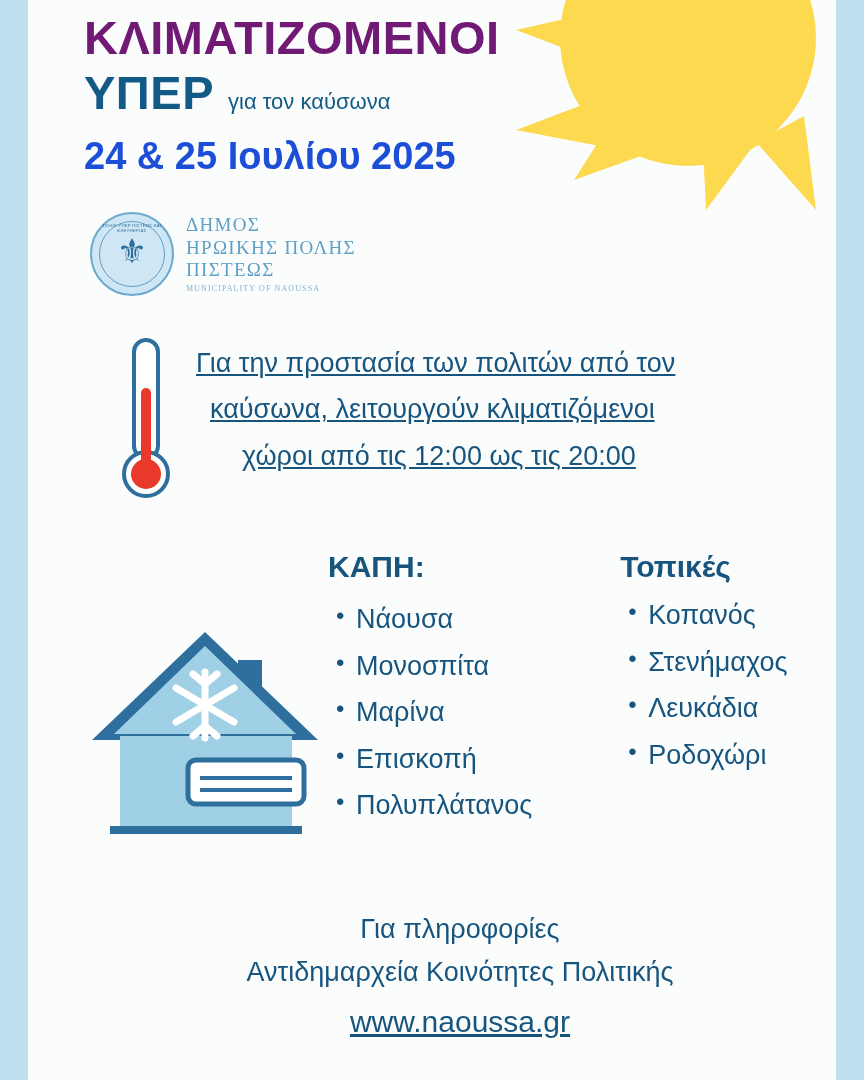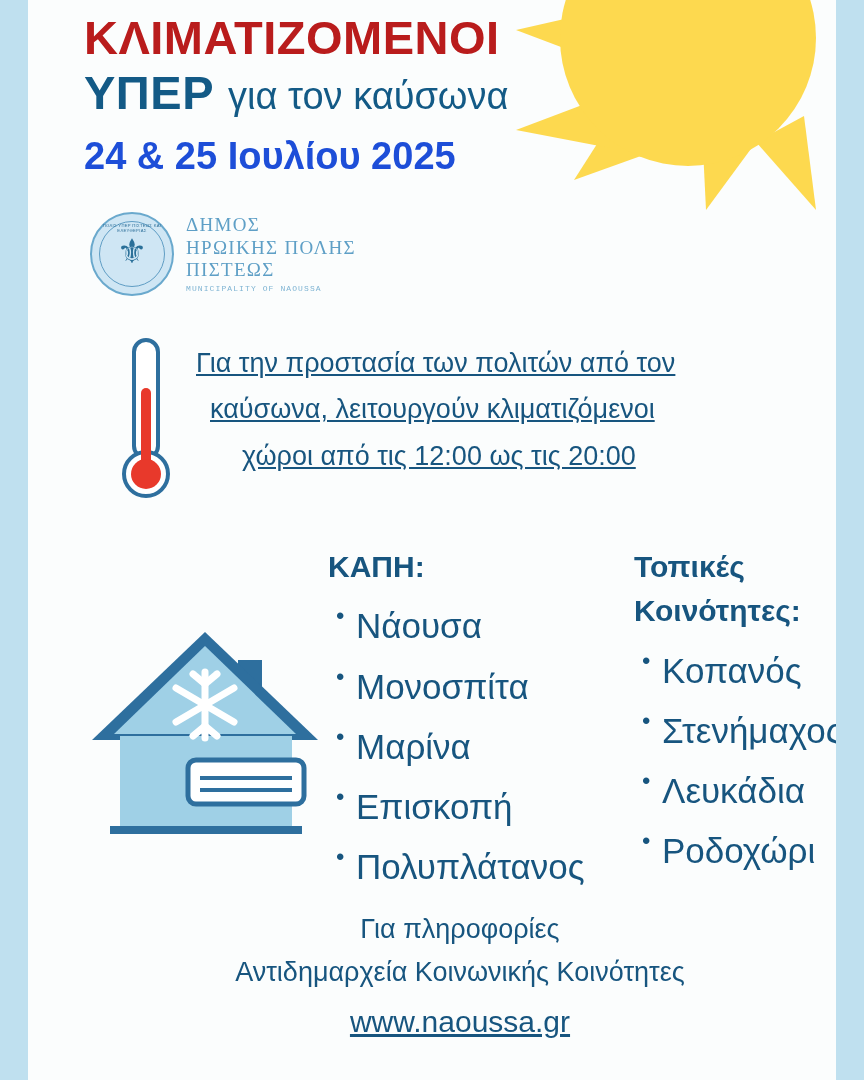--- a/index.html
+++ b/index.html
@@ -41,39 +41,39 @@
   
   .title-block {
     position: absolute;
     left: 56px;
     top: 10px;
     width: 560px;
   }
   .title-line1 {
     font-size: 47px;
     font-weight: bold;
-    color: #b91c1c;
+    color: #701a75;
     letter-spacing: 0.5px;
     line-height: 1.18;
     margin: 0;
     white-space: nowrap;
   }
   .title-line2 {
     margin: 0;
     line-height: 1.18;
     white-space: nowrap;
   }
   .title-line2 .big {
     font-size: 47px;
     font-weight: bold;
     color: #135a86;
     letter-spacing: 0.5px;
   }
   .title-line2 .sub {
-    font-size: 38px;
+    font-size: 22px;
     font-weight: normal;
     color: #135a86;
     margin-left: 14px;
   }
   .title-dates {
     margin: 14px 0 0 0;
     font-size: 38px;
     font-weight: bold;
     color: #1d4ed8;
     white-space: nowrap;
@@ -125,21 +125,21 @@
   .logo-text .l2,
   .logo-text .l3 {
     font-family: "Liberation Serif", serif;
     font-size: 19px;
     color: #5e9fc6;
     letter-spacing: 1.3px;
     display: block;
   }
   .logo-text .l4 {
     display: block;
-    font-family: Liberation Mono, monospace;
+    font-family: Liberation Serif, serif;
     font-size: 8px;
     color: #7fb4d3;
     letter-spacing: 1.1px;
     margin-top: 3px;
   }
   
   .thermo {
     position: absolute;
     left: 88px;
     top: 336px;
@@ -187,21 +187,21 @@
     line-height: 1.28;
   }
   .col-head.two-line { margin-bottom: 6px; }
   ul.items {
     list-style: none;
     margin: 0;
     padding: 0 0 0 28px;
   }
   ul.items li {
     position: relative;
-    font-size: 35px;
+    font-size: 27px;
     color: #17557f;
     line-height: 1.72;
     white-space: nowrap;
   }
   ul.items li::before {
     content: "\2022";
     position: absolute;
     left: -20px;
     top: -1px;
     font-size: 24px;
@@ -319,30 +319,29 @@
         <ul class="items">
           <li>Νάουσα</li>
           <li>Μονοσπίτα</li>
           <li>Μαρίνα</li>
           <li>Επισκοπή</li>
           <li>Πολυπλάτανος</li>
         </ul>
       </div>
       <div class="col-b">
         <p class="col-head two-line">Τοπικές</p>
-        <p class="col-head">Κοινότητες:</p>
         <ul class="items">
           <li>Κοπανός</li>
           <li>Στενήμαχος</li>
           <li>Λευκάδια</li>
           <li>Ροδοχώρι</li>
         </ul>
       </div>
     </div>
 
     <div class="footer">
       <div class="f1">Για πληροφορίες</div>
-      <div class="f2">Αντιδημαρχεία Κοινωνικής Κοινότητες</div>
+      <div class="f2">Αντιδημαρχεία Κοινότητες Πολιτικής</div>
       <a class="f3" href="#">www.naoussa.gr</a>
     </div>
 
   </div>
 </div>
 
 </body></html>

